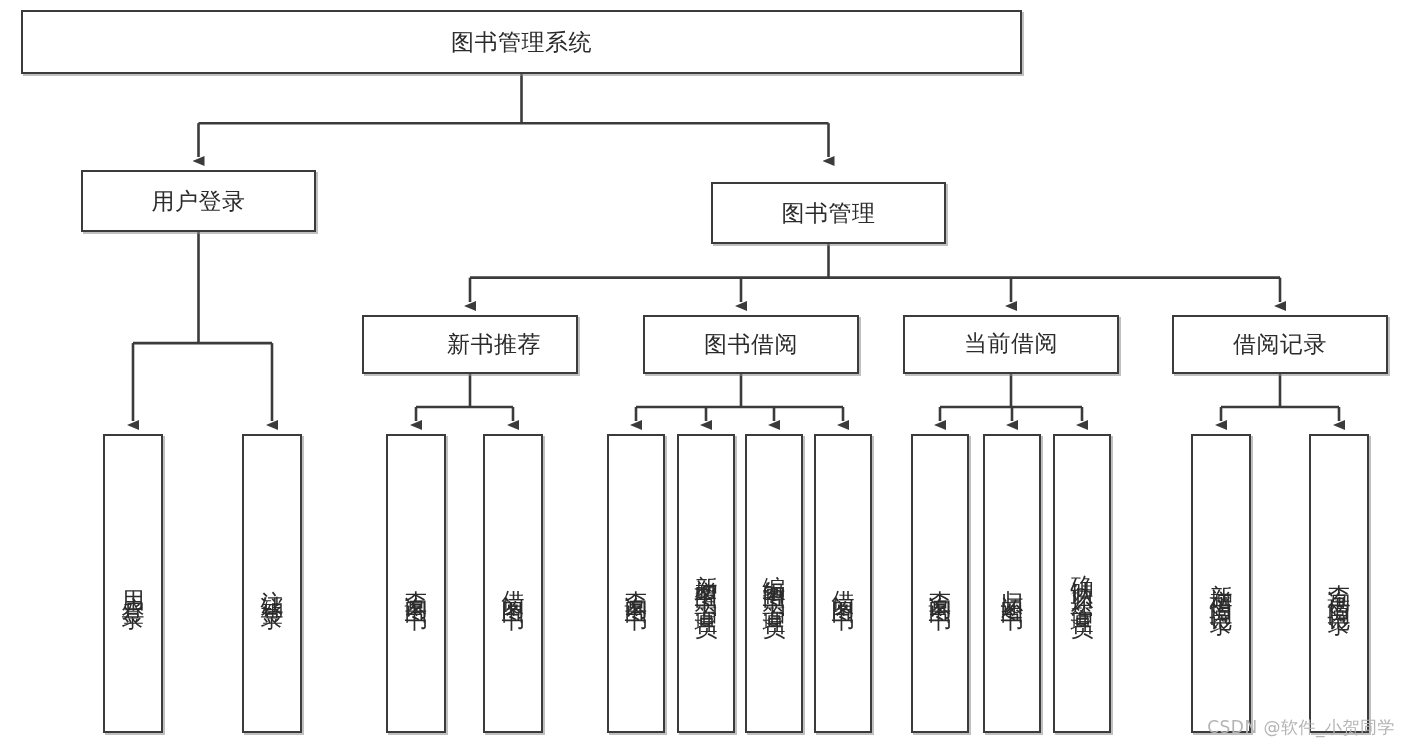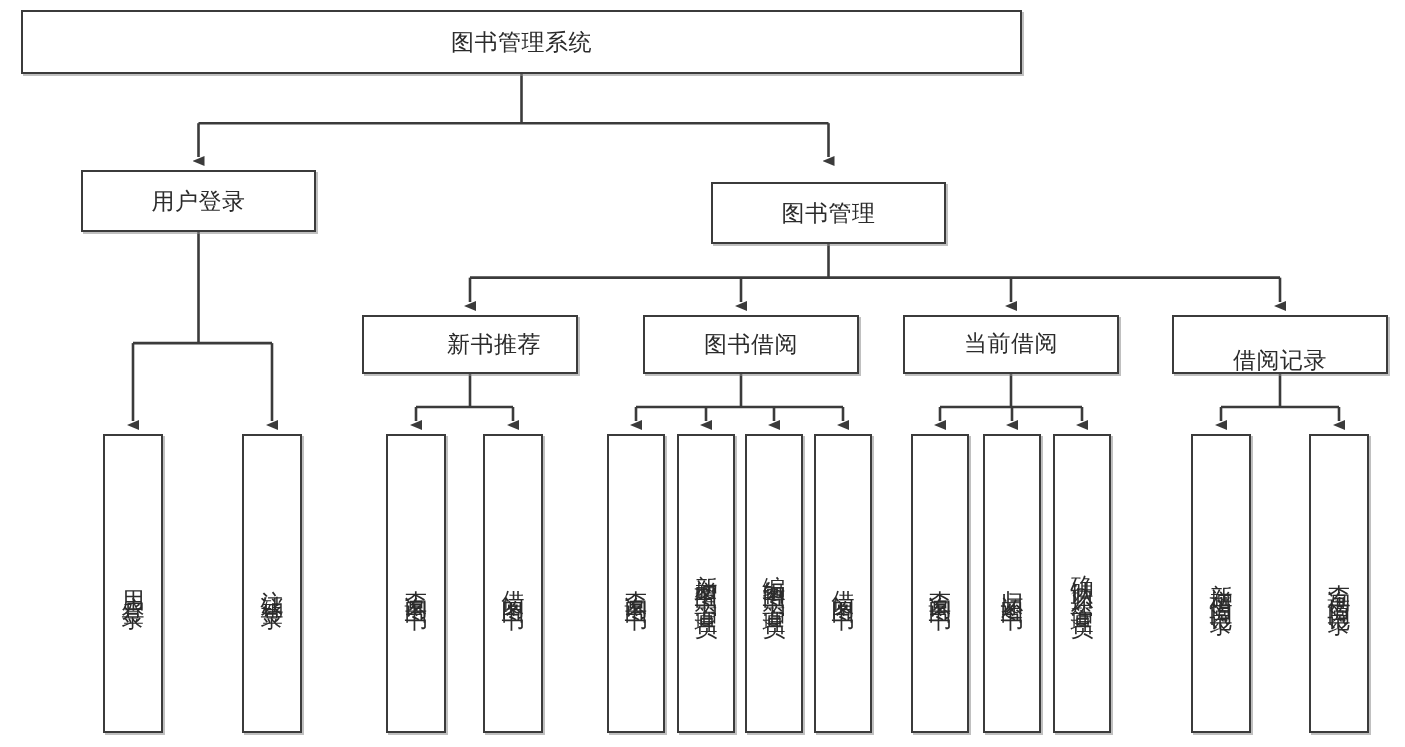--- a/index.html
+++ b/index.html
@@ -127,21 +127,21 @@
       </div>
       <div class="node horizontal" style="left: 362px; top: 315px; width: 216px; height: 59px; padding-left: 48px;">
         <span class="label">新书推荐</span>
       </div>
       <div class="node horizontal" style="left: 643px; top: 315px; width: 216px; height: 59px;">
         <span class="label">图书借阅</span>
       </div>
       <div class="node horizontal" style="left: 903px; top: 315px; width: 216px; height: 59px; font-family: Liberation Serif, serif;">
         <span class="label">当前借阅</span>
       </div>
-      <div class="node horizontal" style="left: 1172px; top: 315px; width: 216px; height: 59px; align-items: flex-end;">
+      <div class="node horizontal" style="left: 1172px; top: 315px; width: 216px; height: 59px;">
         <span class="label">借阅记录</span>
       </div>
       <div class="node vertical" style="left: 103px; top: 434px; width: 60px; height: 299px;">
         <span class="label">用户登录</span>
       </div>
       <div class="node vertical" style="left: 242px; top: 434px; width: 60px; height: 299px;">
         <span class="label">注销登录</span>
       </div>
       <div class="node vertical" style="left: 386px; top: 434px; width: 60px; height: 299px;">
         <span class="label">查询图书</span>
@@ -171,13 +171,14 @@
         <span class="label">确认归还（管理员）</span>
       </div>
       <div class="node vertical" style="left: 1191px; top: 434px; width: 60px; height: 299px;">
         <span class="label">新增借阅记录</span>
       </div>
       <div class="node vertical" style="left: 1309px; top: 434px; width: 60px; height: 299px;">
         <span class="label">查询借阅记录</span>
       </div>
     </div>
 
+  <div id="watermark">CSDN @软件_小贺同学</div>
 </div>
 
 </body></html>

